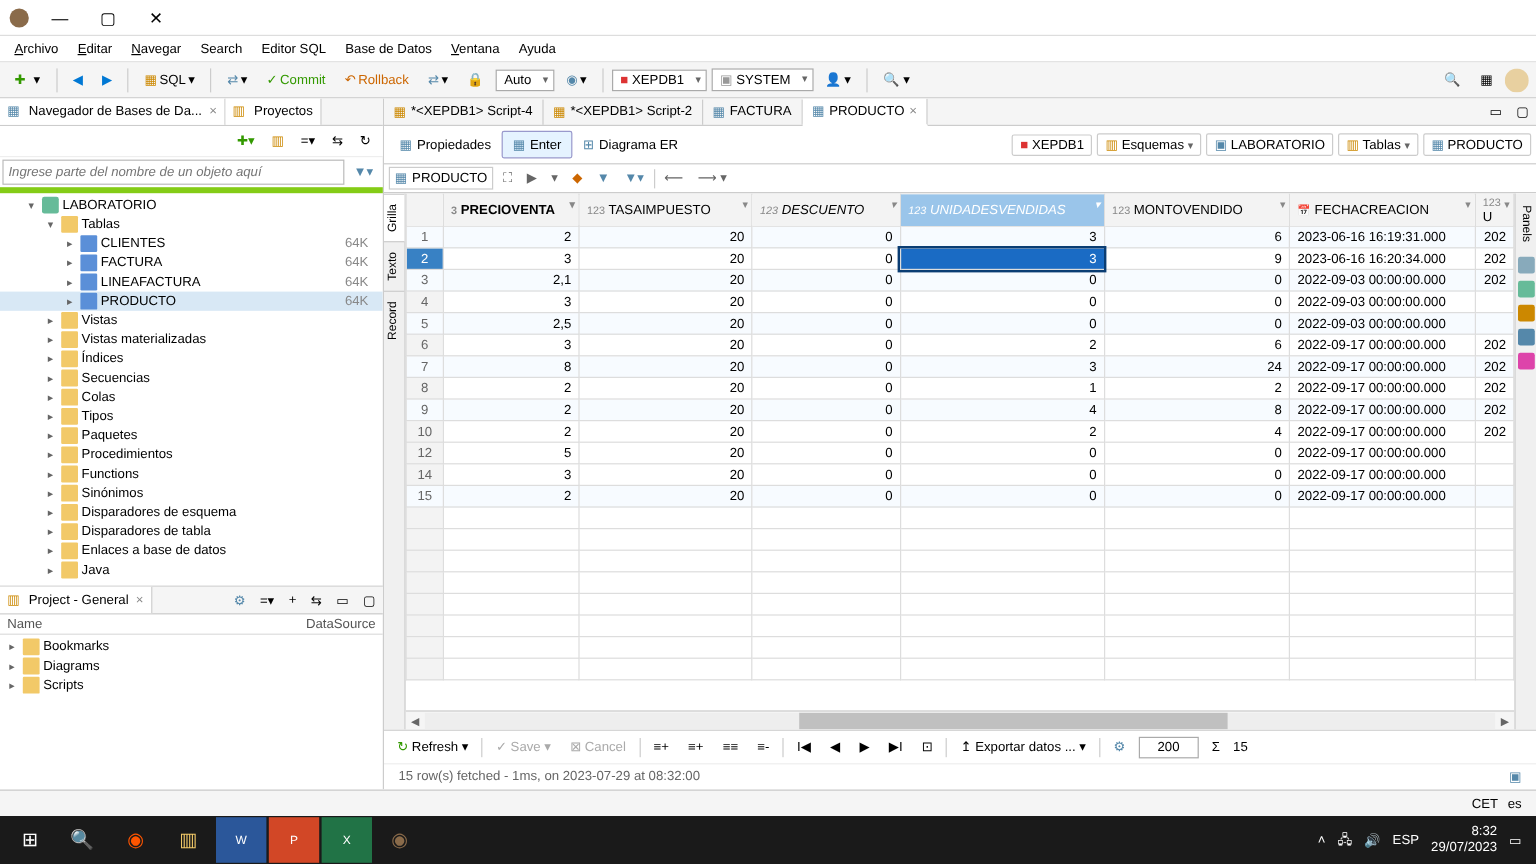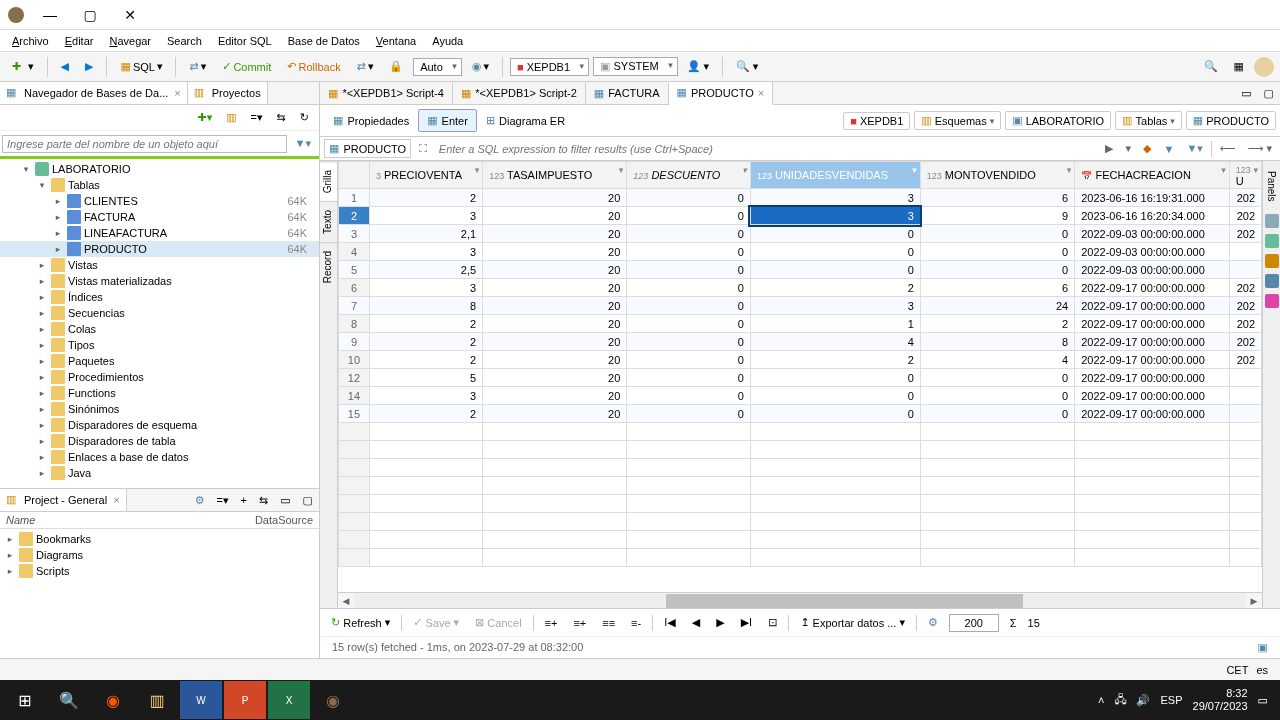--- a/index.html
+++ b/index.html
@@ -29,36 +29,36 @@
 .ic-cube { color: #999; }
 
 .main-area { flex: 1; display: flex; overflow: hidden; }
 
 .side-panel { width: 320px; display: flex; flex-direction: column; border-right: 1px solid #ccc; background: #fff; }
 .panel-tabs { display: flex; border-bottom: 1px solid #ccc; background: #f5f5f5; }
 .panel-tab { padding: 4px 6px; display: flex; align-items: center; gap: 4px; border-right: 1px solid #ccc; background: #fff; }
 .panel-tab.active { background: #fff; }
 .panel-tab .close { color: #888; margin-left: 2px; }
 .panel-toolbar { display: flex; justify-content: flex-end; padding: 2px 4px; gap: 2px; background: #fff; border-bottom: 1px solid #eee; }
-.panel-search { display: flex; padding: 2px; gap: 2px; border-bottom: 3px solid #84cc16; align-items: center; }
+.panel-search { display: flex; padding: 2px; gap: 2px; border-bottom: 5px solid #84cc16; }
 .panel-search input { flex: 1; border: 1px solid #bbb; padding: 2px 4px; font-style: italic; color: #888; }
 .tree { flex: 1; overflow: auto; padding: 2px 0; }
 .tree-row { display: flex; align-items: center; padding: 1px 4px; white-space: nowrap; }
 .tree-row.selected { background: #d8e8f5; }
 .tree-row .exp { width: 12px; text-align: center; color: #666; font-size: 9px; }
 .tree-row .ticon { width: 14px; height: 14px; margin: 0 3px; display: inline-block; }
 .ticon.db { background: #6b9; border-radius: 2px; }
 .ticon.folder { background: #f2c968; border-radius: 1px; }
 .ticon.table { background: #5a8fd8; border-radius: 1px; }
 .tree-row .count { margin-left: auto; color: #888; padding-right: 8px; }
 
 .side-bottom { height: 170px; border-top: 1px solid #ccc; display: flex; flex-direction: column; }
 .side-bottom .panel-tabs { border-top: none; }
 .proj-head { display: flex; padding: 2px 6px; border-bottom: 1px solid #ddd; color: #555; }
-.proj-head .h1 { flex: 1; font-style: italic; }
+.proj-head .h1 { flex: 1; }
 .proj-tree { flex: 1; overflow: auto; padding: 2px 0; }
 
 .editor-area { flex: 1; display: flex; flex-direction: column; background: #fff; overflow: hidden; }
 .editor-tabs { display: flex; align-items: center; background: #f5f5f5; border-bottom: 1px solid #ccc; }
 .editor-tab { padding: 4px 8px; display: flex; align-items: center; gap: 4px; border-right: 1px solid #ccc; }
 .editor-tab.active { background: #fff; border-bottom: 2px solid #fff; margin-bottom: -1px; }
 .editor-tab .close { color: #888; }
 .editor-tabs .spacer { flex: 1; }
 
 .sub-tabs { display: flex; align-items: center; padding: 4px; border-bottom: 1px solid #ccc; }
@@ -87,21 +87,21 @@
 .grid-table th.selected-col { background: #9ac5ea; }
 .grid-table .rownum { background: #f3f3f3; text-align: center; width: 30px; color: #666; }
 .grid-table td { text-align: right; }
 .grid-table td.date { text-align: left; }
 .grid-table tr.even td { background: #f7fbff; }
 .grid-table tr.selected-row .rownum { background: #3881c4; color: #fff; }
 .grid-table td.selected-cell { background: #1a6bc4; color: #fff; outline: 2px solid #0a3d73; }
 .col-type { color: #888; font-size: 9px; }
 .col-filter { position: absolute; right: 3px; top: 3px; color: #888; font-size: 9px; }
 .selected-col .col-filter, .selected-col .col-type { color: #fff; }
-.selected-col { color: #fff; }
+.selected-col { color: #fff; font-style: italic; }
 
 .hscroll { height: 16px; border-top: 1px solid #ccc; display: flex; align-items: center; background: #f5f5f5; }
 .hscroll .arrow { width: 16px; text-align: center; color: #666; font-size: 9px; }
 .hscroll .track { flex: 1; height: 14px; background: #eee; position: relative; }
 .hscroll .thumb { position: absolute; left: 35%; width: 40%; height: 100%; background: #c0c0c0; }
 
 .bottom-toolbar { display: flex; align-items: center; padding: 4px 6px; border-top: 1px solid #ccc; gap: 6px; }
 .bt-btn { display: flex; align-items: center; gap: 3px; padding: 2px 4px; border: 1px solid transparent; }
 .bt-btn.disabled { color: #aaa; }
 .bt-sep { width: 1px; height: 16px; background: #ccc; }
@@ -402,21 +402,20 @@
           </span>
       </div>
     </div>
 
     <div class="filter-bar">
       <div class="table-label">
           <span style="color:#58a">▦</span>
           <span>PRODUCTO</span>
         </div>
       <span class="fb-btn">⛶</span>
-      <input placeholder="Enter a SQL expression to filter results (use Ctrl+Space)" style="">
       <span class="fb-btn">▶</span>
       <span class="fb-btn">▾</span>
       <span class="fb-btn" style="color:#c60">◆</span>
       <span class="fb-btn" style="color:#58a">▼</span>
       <span class="fb-btn" style="color:#58a">▼▾</span>
       <span class="bt-sep"></span>
       <span class="fb-btn">⟵</span>
       <span class="fb-btn">⟶ ▾</span>
     </div>
 
@@ -425,21 +424,21 @@
         <div class="vtab active">Grilla</div>
         <div class="vtab">Texto</div>
         <div class="vtab">Record</div>
       </div>
       <div style="flex:1;display:flex;flex-direction:column;overflow:hidden">
         <div class="grid-wrap">
           <table class="grid-table">
             <thead>
                 <tr id="grid-head">
                   <th class="rownum"></th>
-                  <th style="width: 110px;"><span class="col-type">3</span> PRECIOVENTA<span class="col-filter">▾</span></th>
+                  <th style="width: 110px; font-weight: bold;"><span class="col-type">3</span> PRECIOVENTA<span class="col-filter">▾</span></th>
                   <th style="width: 140px;"><span class="col-type">123</span> TASAIMPUESTO<span class="col-filter">▾</span></th>
                   <th style="width: 120px; font-style: italic;"><span class="col-type">123</span> DESCUENTO<span class="col-filter">▾</span></th>
                   <th class="selected-col" style="width: 165px;"><span class="col-type">123</span> UNIDADESVENDIDAS<span class="col-filter">▾</span></th>
                   <th style="width: 150px;"><span class="col-type">123</span> MONTOVENDIDO<span class="col-filter">▾</span></th>
                   <th style="width: 150px;"><span class="col-type">📅</span> FECHACREACION<span class="col-filter">▾</span></th>
                   <th style="width: 30px;"><span class="col-type">123</span> U<span class="col-filter">▾</span></th>
                 </tr>
               </thead>
             <tbody id="grid-body">
                 <tr class="even">

